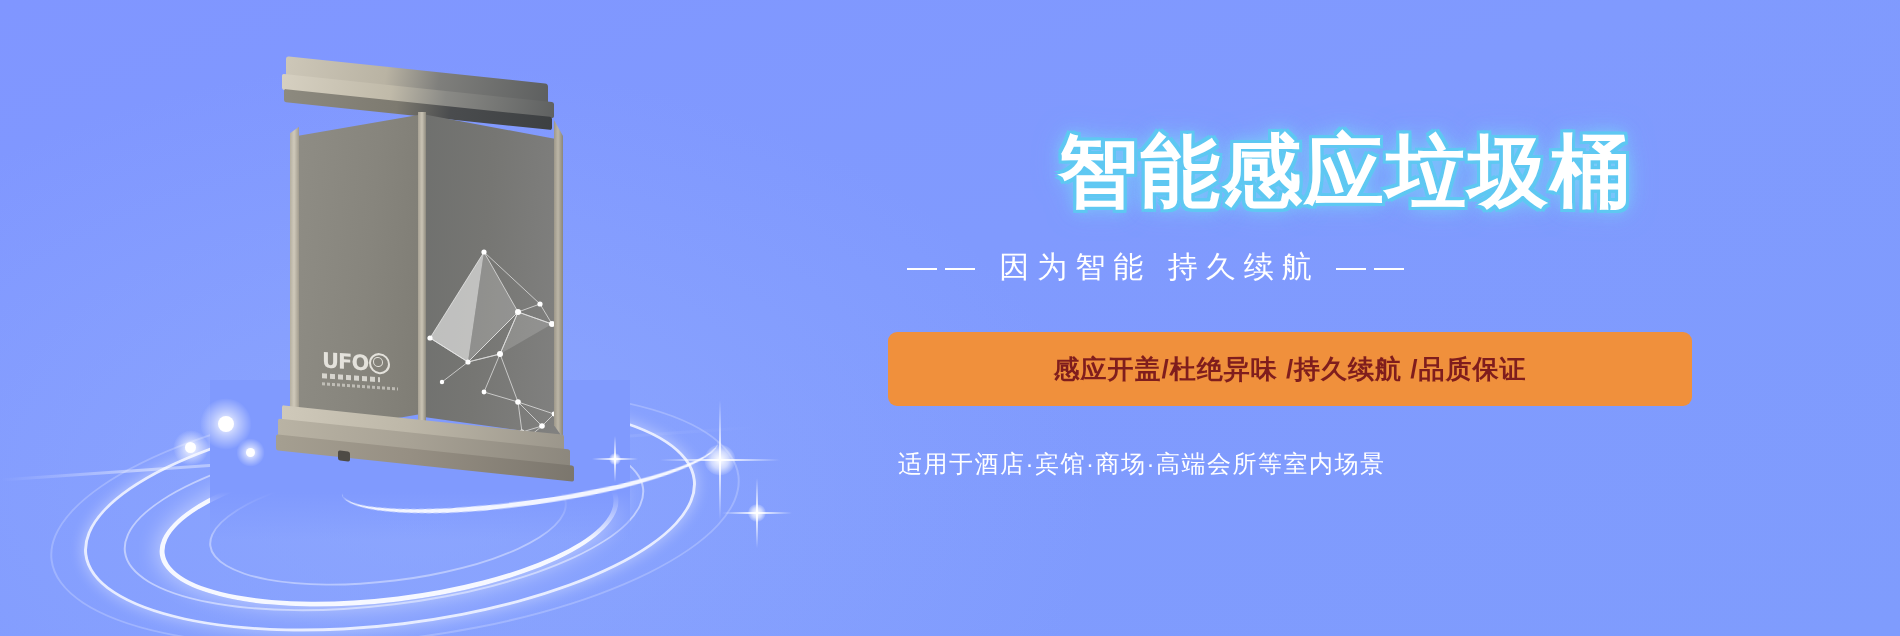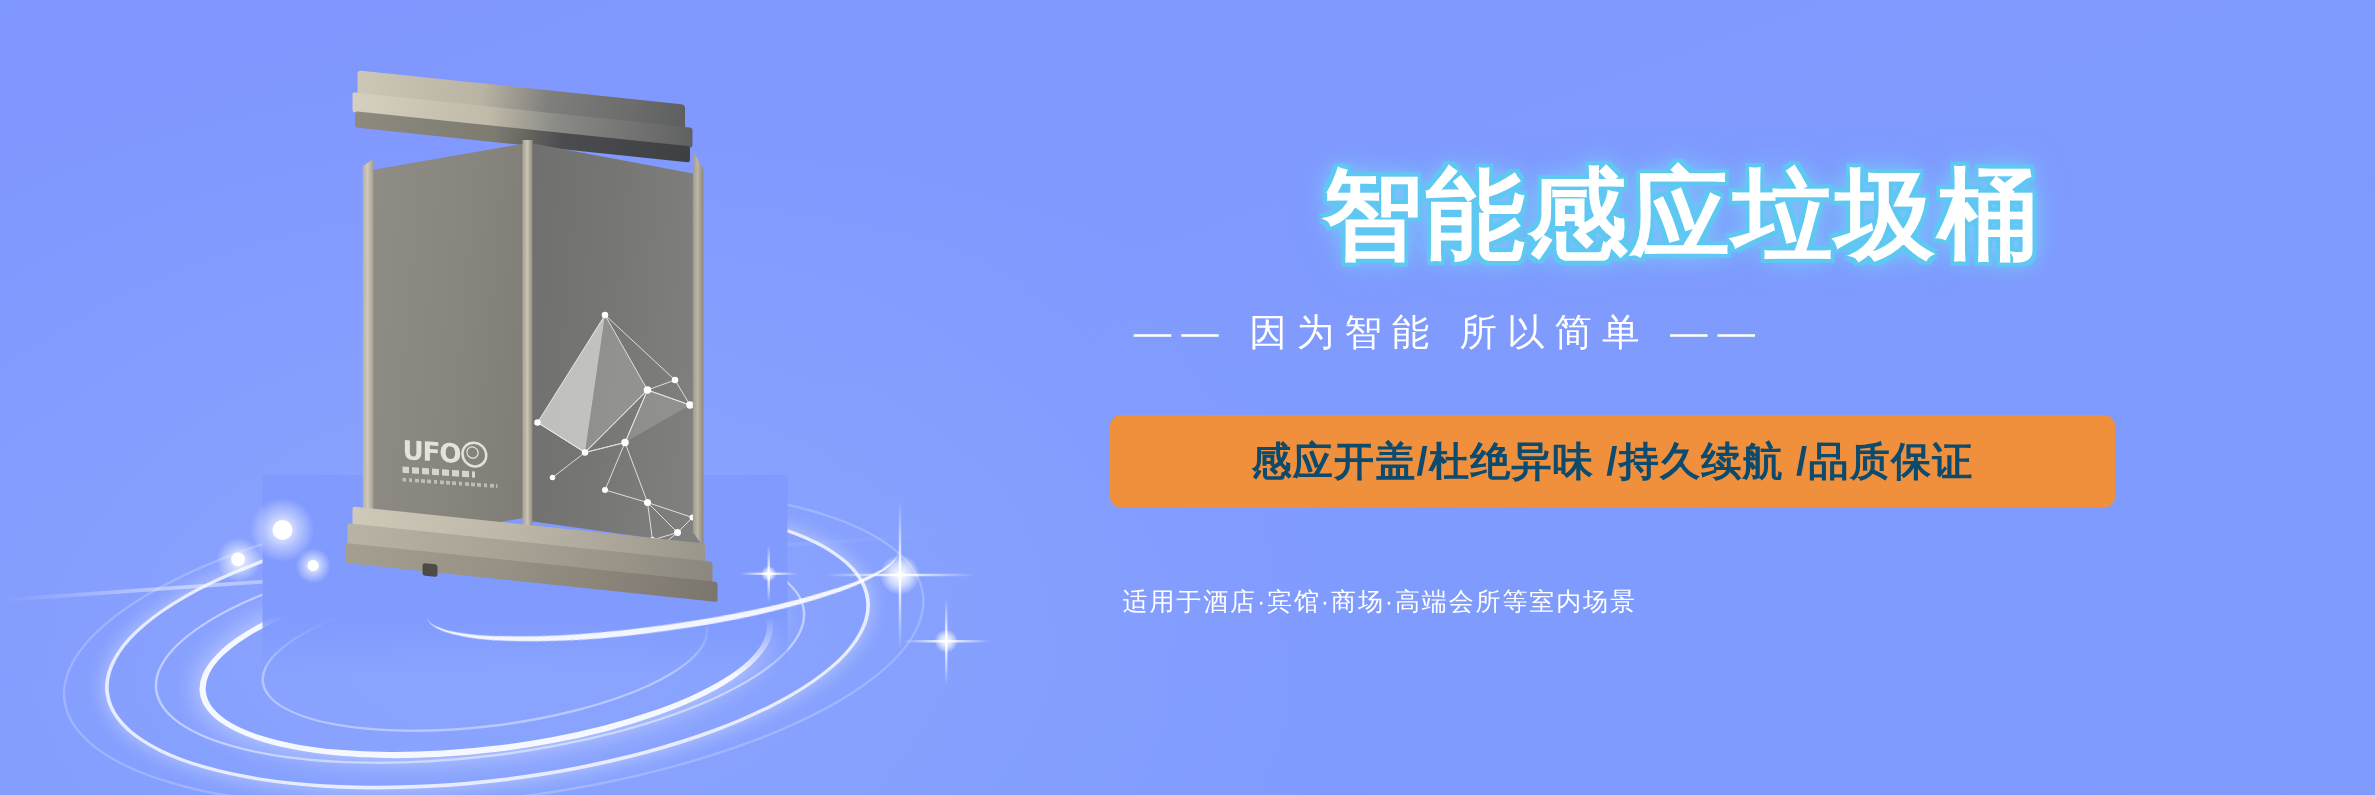--- a/index.html
+++ b/index.html
@@ -351,33 +351,33 @@
     min-width: 804px;
     box-sizing: border-box;
     background: #f0903c;
     border-radius: 9px;
     display: flex;
     align-items: center;
     justify-content: center;
     padding: 0 20px;
   }
   .feature-badge span {
-    font-size: 32px;
+    font-size: 26px;
     line-height: 44px;
     font-weight: 700;
-    color: #0c4a6e;
+    color: #7f1d1d;
     letter-spacing: 1px;
     white-space: nowrap;
   }
 
   .tagline {
     position: absolute;
     left: 8px;
-    top: 462px;
-    font-size: 20px;
+    top: 444px;
+    font-size: 24px;
     line-height: 40px;
     color: #ffffff;
     letter-spacing: 1.5px;
     white-space: nowrap;
     font-weight: 400;
   }
 </style>
 </head>
 <body>
 
@@ -476,21 +476,21 @@
       <div class="bin-base-mid"></div>
       <div class="bin-base-bot"></div>
       <div class="bin-slot"></div>
     </div>
   </div>
 
   <div class="copy">
 
     <div class="headline">智能感应垃圾桶</div>
 
-    <div class="subline">—— 因为智能  所以简单 ——</div>
+    <div class="subline">—— 因为智能  持久续航 ——</div>
 
     <div class="feature-badge">
       <span>感应开盖/杜绝异味 /持久续航 /品质保证</span>
     </div>
 
     <div class="tagline">适用于酒店·宾馆·商场·高端会所等室内场景</div>
   </div>
 
 </div>
 

